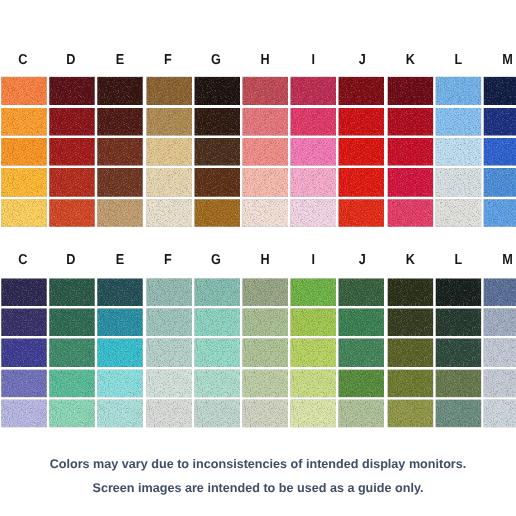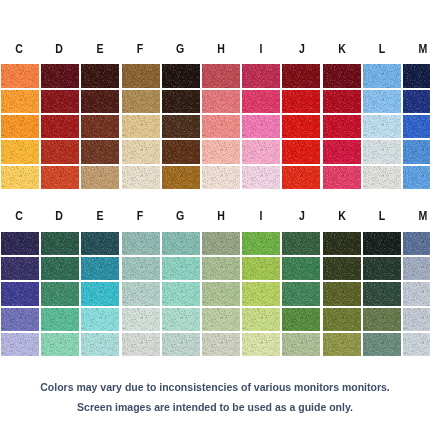--- a/index.html
+++ b/index.html
@@ -179,16 +179,16 @@
         <div class="sw" style="left: 161.8px; top: 101.48px; width: 38px; height: 23.4px; background: rgb(190, 214, 206);"></div>
         <div class="sw" style="left: 202px; top: 101.48px; width: 38px; height: 23.4px; background: rgb(207, 210, 192);"></div>
         <div class="sw" style="left: 242.2px; top: 101.48px; width: 38px; height: 23.4px; background: rgb(218, 228, 168);"></div>
         <div class="sw" style="left: 282.4px; top: 101.48px; width: 38px; height: 23.4px; background: rgb(174, 192, 152);"></div>
         <div class="sw" style="left: 322.6px; top: 101.48px; width: 38px; height: 23.4px; background: rgb(144, 150, 72);"></div>
         <div class="sw" style="left: 362.8px; top: 101.48px; width: 38px; height: 23.4px; background: rgb(106, 140, 126);"></div>
         <div class="sw" style="left: 403px; top: 101.48px; width: 38px; height: 23.4px; background: rgb(204, 212, 220);"></div>
     </div>
   </div>
 
-  <div class="note" id="note1" style="top: 381px;">Colors may vary due to inconsistencies of various monitors monitors.</div>
+  <div class="note" id="note1" style="top: 381px;">Colors may vary due to inconsistencies of intended display monitors.</div>
   <div class="note" id="note2" style="top: 401px;">Screen images are intended to be used as a guide only.</div>
 
 </div>
 
 </body></html>

